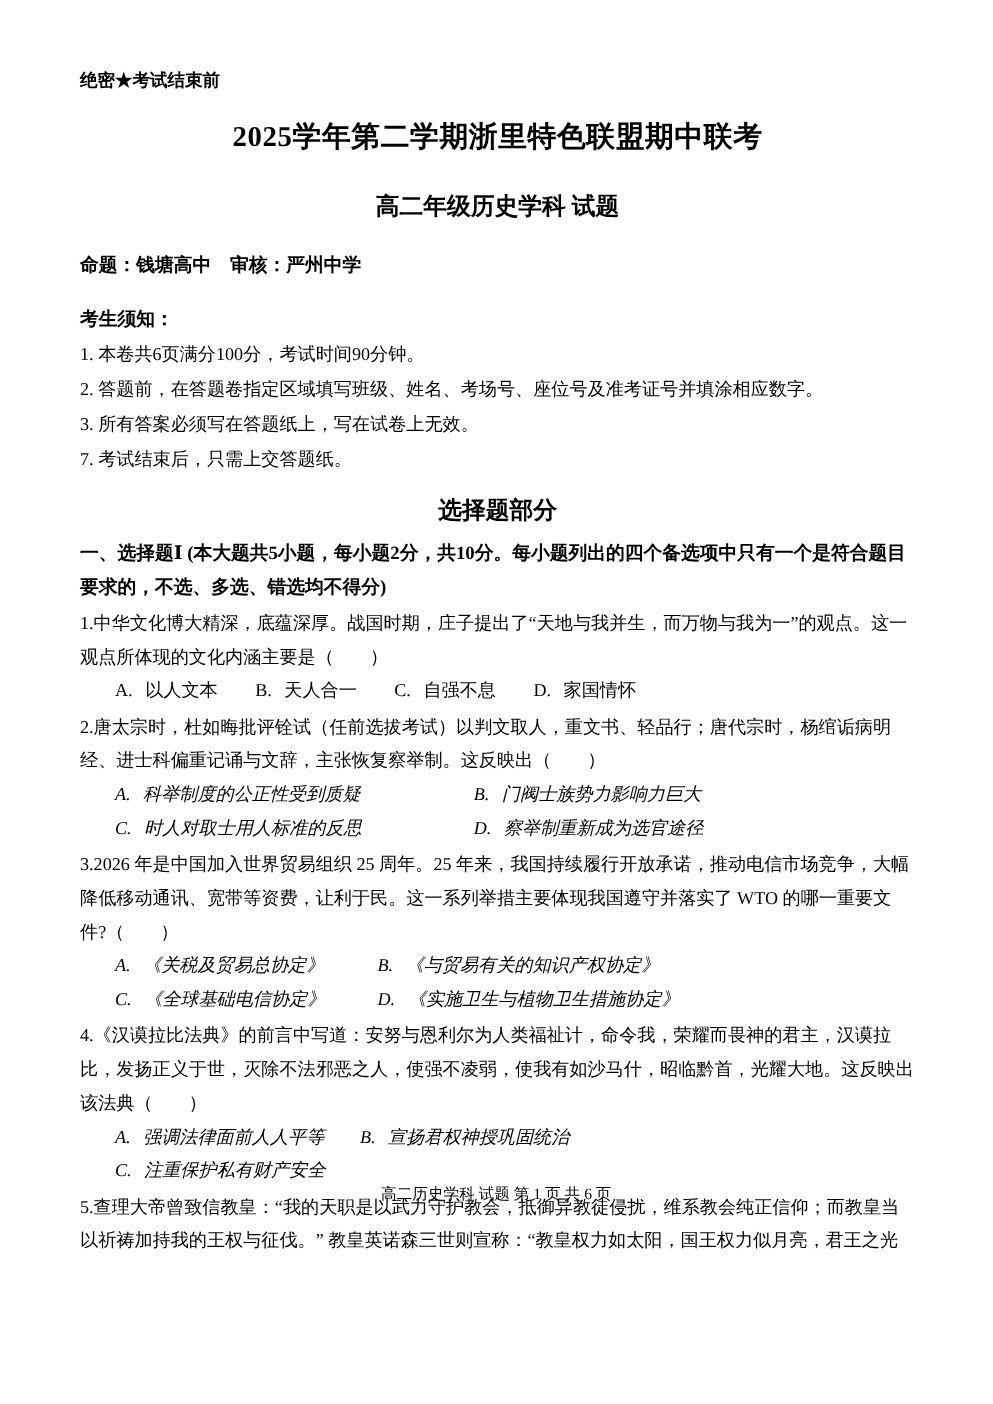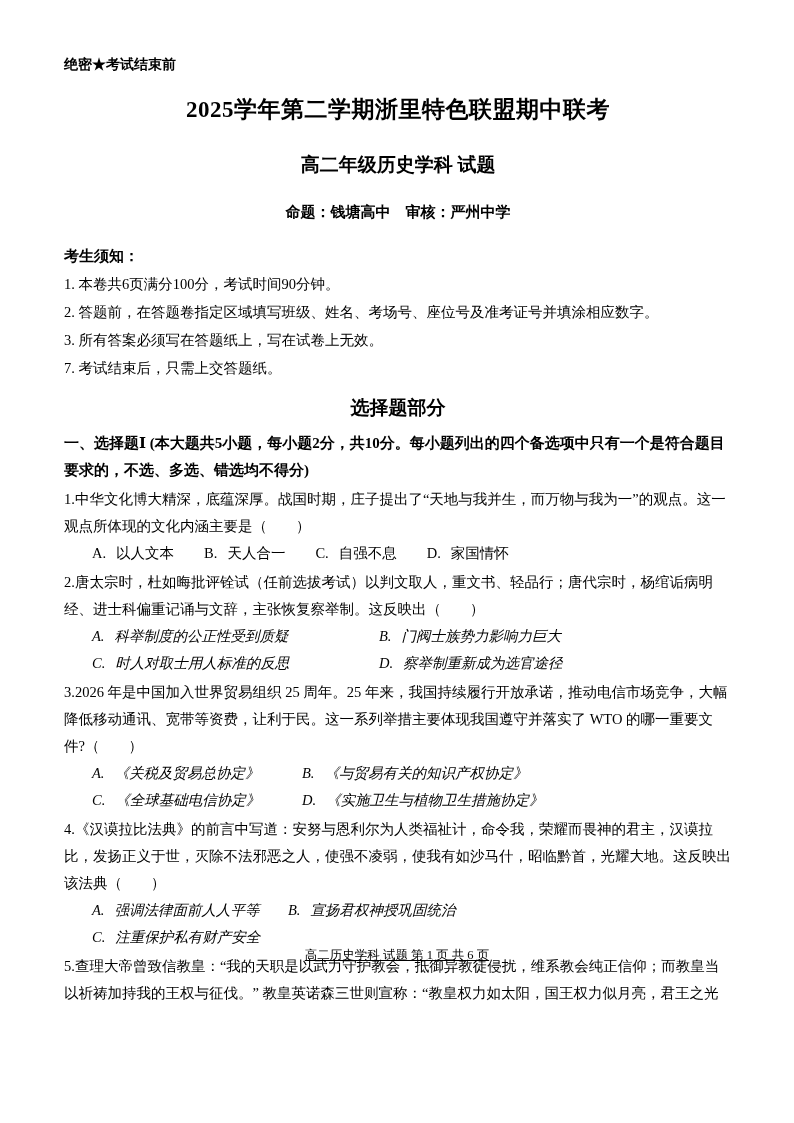--- a/index.html
+++ b/index.html
@@ -10,21 +10,21 @@
     background:#ffffff;
     color:#000000;
     font-family:"Liberation Serif","DejaVu Serif",serif;
     box-sizing:border-box;
     padding:56px 62px 0 64px;
     overflow:hidden;
   }
   .secret { font-size:14px; font-weight:bold; }
   .title  { font-size:23px; font-weight:bold; text-align:center; margin:20px 0 0; letter-spacing:0.5px; }
   .subtitle { font-size:19px; font-weight:bold; text-align:center; margin:27px 0 0; }
-  .committee { font-size:15px; font-weight:bold; text-align:center; margin:25px 0 0; }
+  .committee { font-size:15px; font-weight:bold; text-align:left; margin:25px 0 0; }
 
   .notice { margin-top:20px; font-size:14.5px; line-height:28px; }
   .notice-heading { font-weight:bold; font-size:15px; }
   .notice p { margin:0; }
 
   .section-heading { text-align:center; font-size:19px; font-weight:bold; margin:13px 0 9px; }
   .part-intro { font-weight:bold; font-size:15px; line-height:27px; margin:0; }
 
   .question { margin-top:2px; }
   .stem { font-size:14.5px; line-height:27px; margin:0; }
@@ -32,21 +32,21 @@
   .options.inline { display:flex; gap:30px; }
   .options.grid2 { display:grid;font-style:italic; }
   .cols-q2 { grid-template-columns:287px auto; }
   .cols-q3 { grid-template-columns:210px auto; }
   .cols-q4 { grid-template-columns:196px auto; }
   .cols-q5 { grid-template-columns:290px auto; }
   .opt-label { margin-right:10px; }
 
   .footer {
     position:absolute; bottom:42px; left:0; right:0;
-    text-align:center; font-size:12.5px;text-decoration:underline;
+    text-align:center; font-size:12.5px;
   }
 </style>
 </head>
 <body>
 
 <div class="page">
 
   <div class="secret">绝密★考试结束前</div>
 
   <h1 class="title">2025学年第二学期浙里特色联盟期中联考</h1>

